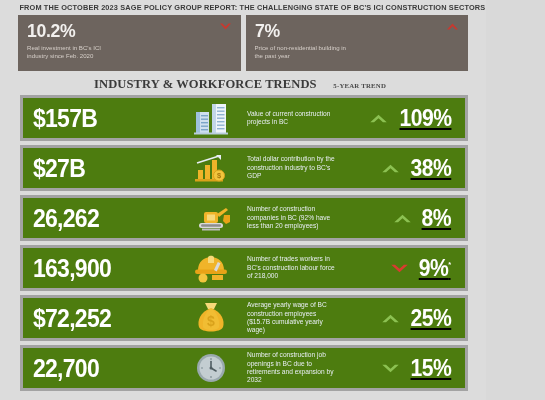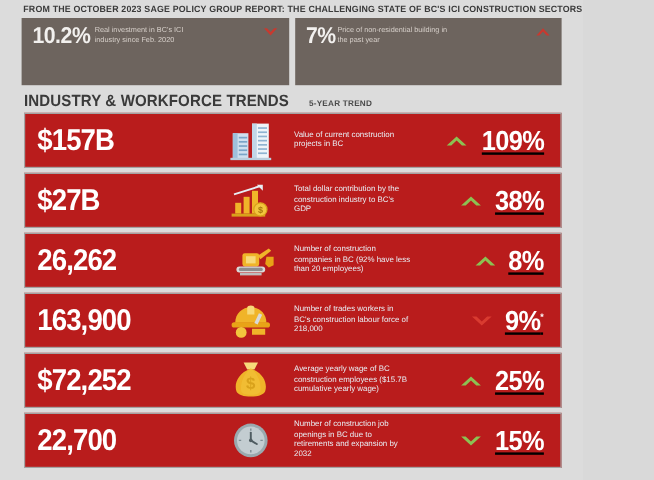--- a/index.html
+++ b/index.html
@@ -31,21 +31,21 @@
     gap: 5px;
     padding: 0 18px 0 18px;
     height: 56px;
   }
   .card {
     position: relative;
     flex: 1;
     background: #6d645e;
     padding: 5px 8px 4px 9px;
     display: flex;
-    flex-direction: row;
+    flex-direction: column;
     justify-content: flex-start;
   }
   .card-value {
     color: #f2f0ee;
     font-size: 19px;
     font-weight: bold;
     line-height: 22px;
     letter-spacing: -0.4px;
     transform: scaleX(0.93);
     transform-origin: left center;
@@ -60,22 +60,23 @@
   .card-arrow {
     position: absolute;
     right: 9px; top: 7px;
     width: 13px; height: 9px;
   }
 
   
   .section-head {
     display: flex;
     align-items: baseline;
-    justify-content: flex-start;
+    justify-content: center;
     padding: 5px 20px 3px 20px;
+    font-family: Liberation Serif, serif;
   }
   .section-title {
     font-size: 13.5px;
     font-weight: bold;
     color: #3a3a3a;
     letter-spacing: 0.1px;
     transform: scaleX(0.93);
     transform-origin: left bottom;
   }
   .section-sub {
@@ -85,22 +86,22 @@
     letter-spacing: 0.2px;
     padding-right: 6px;
   }
 
   
   .rows { padding: 0 18px 0 20px; }
   .row {
     position: relative;
     display: flex;
     align-items: center;
-    background: #b91c1c;
-    border: 1px solid #a3a3a3;
+    background: #4d7c0f;
+    border: 3px solid #a3a3a3;
     height: 46px;
     margin-bottom: 4px;
     padding: 0 6px 0 10px;
   }
   .row-value {
     color: #ffffff;
     font-weight: bold;
     font-size: 25px;
     line-height: 26px;
     letter-spacing: -0.8px;

